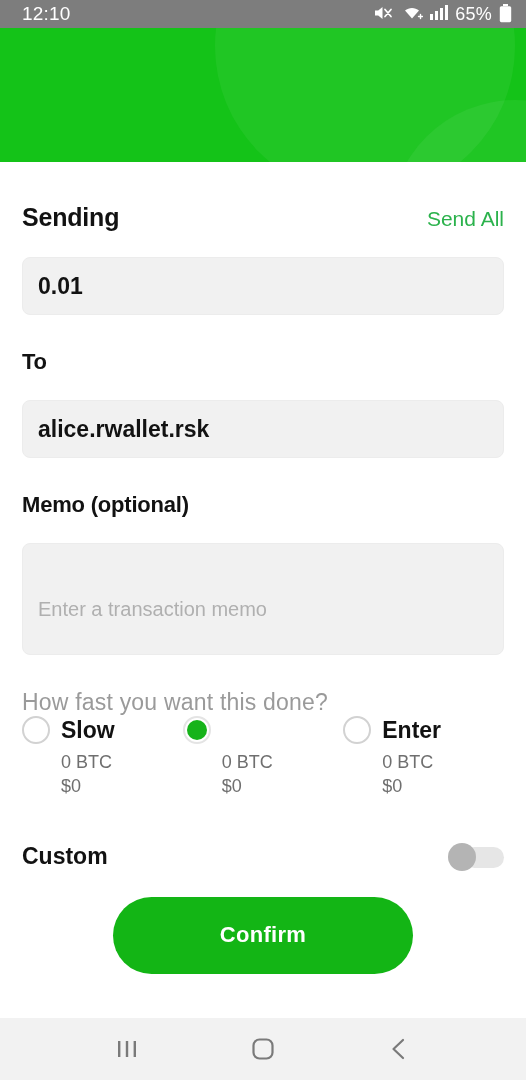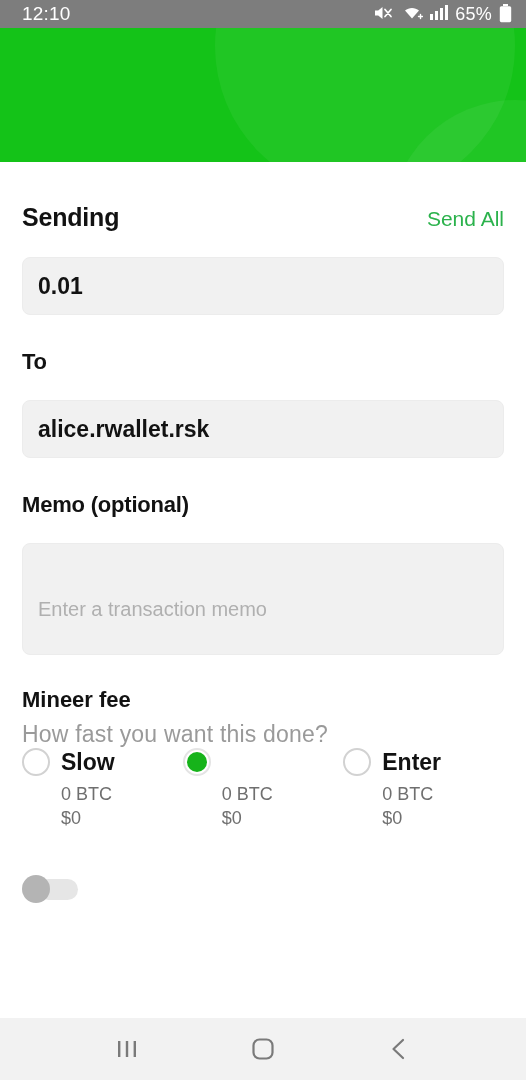--- a/index.html
+++ b/index.html
@@ -191,21 +191,20 @@
 
     <div class="gap-lg"></div>
 
     <div class="section-label" style="font-size:22px;">Memo (optional)</div>
     <div class="field field-tall">
       <span class="field-placeholder">Enter a transaction memo</span>
     </div>
 
     <div class="gap-md"></div>
 
-    <div class="fee-title">Mineer fee</div>
     <div class="fee-sub">How fast you want this done?</div>
 
     <div class="fee-options">
 
       <div class="fee-opt">
         <div class="fee-opt-head">
           <span class="radio"></span>
           <span class="fee-opt-label">Slow</span>
         </div>
         <div class="fee-opt-sub">
@@ -231,26 +230,30 @@
         </div>
         <div class="fee-opt-sub">
           <div>0 BTC</div>
           <div>$0</div>
         </div>
       </div>
 
     </div>
 
     <div class="custom-row">
+      <span class="custom-label">Custom</span>
       <span class="toggle">
         <span class="toggle-track"></span>
         <span class="toggle-knob"></span>
       </span>
     </div>
 
+    <div class="confirm-wrap">
+      <button class="confirm-btn">Confirm</button>
+    </div>
 
   </div>
 
   <div class="navbar">
     <span>
       <svg width="26" height="26" viewBox="0 0 26 26">
         <rect x="4" y="5" width="2.4" height="16" fill="#7a7a7a"></rect>
         <rect x="11.8" y="5" width="2.4" height="16" fill="#7a7a7a"></rect>
         <rect x="19.6" y="5" width="2.4" height="16" fill="#7a7a7a"></rect>
       </svg>

